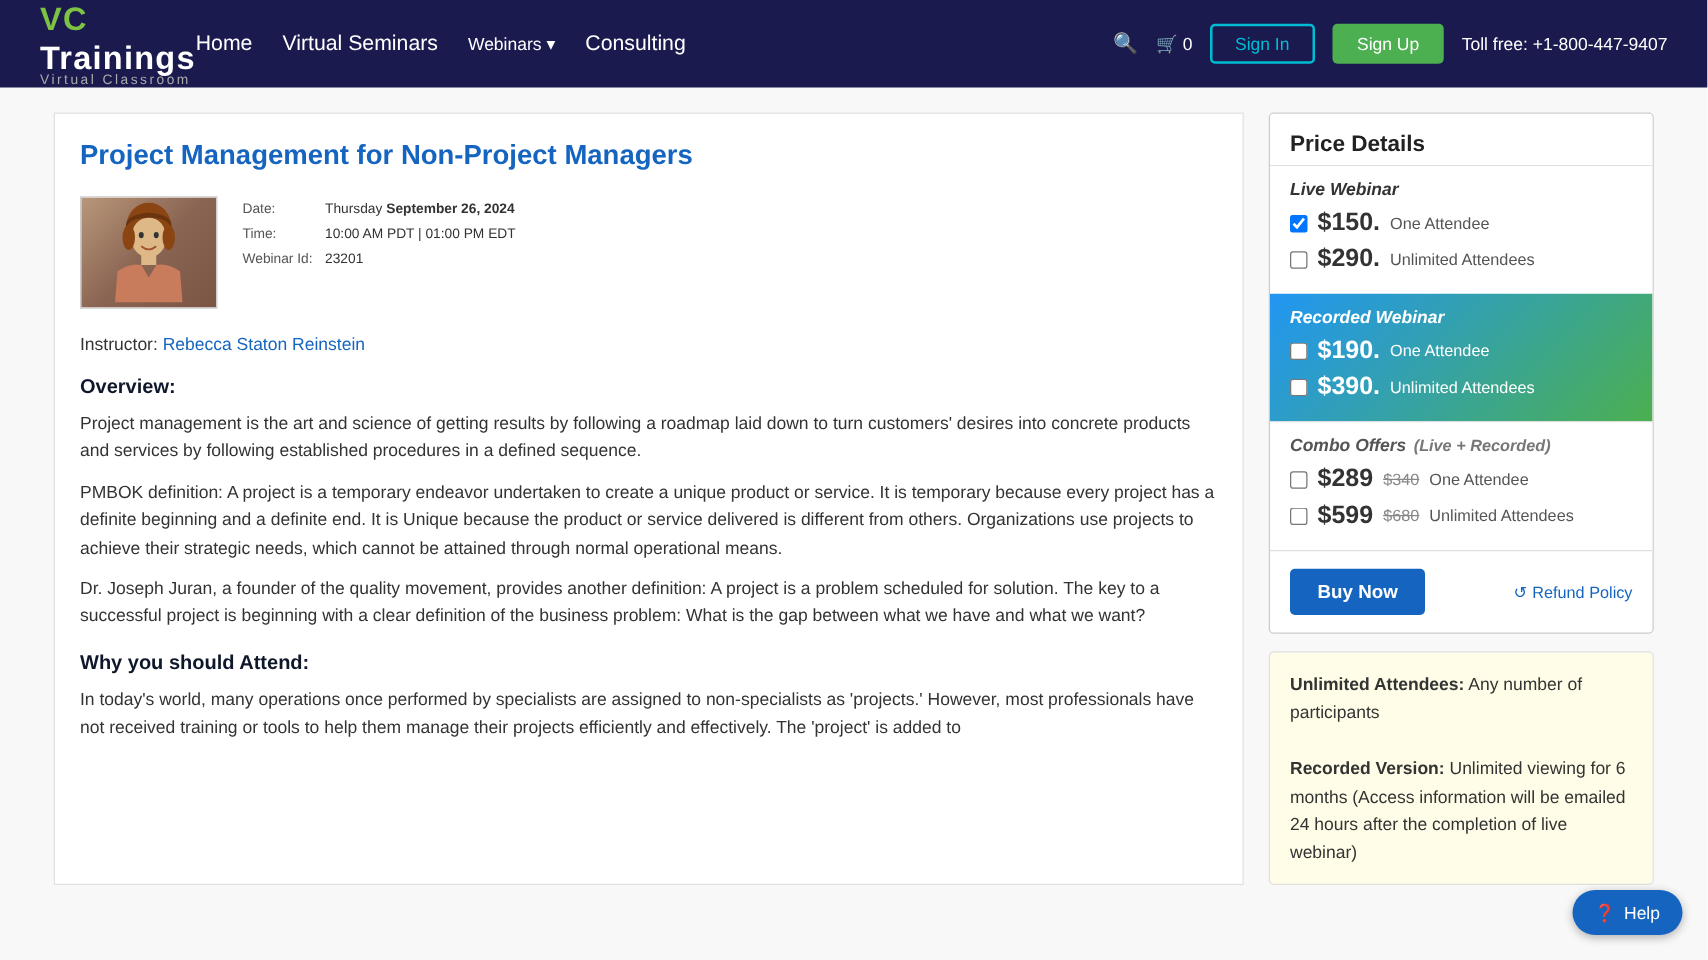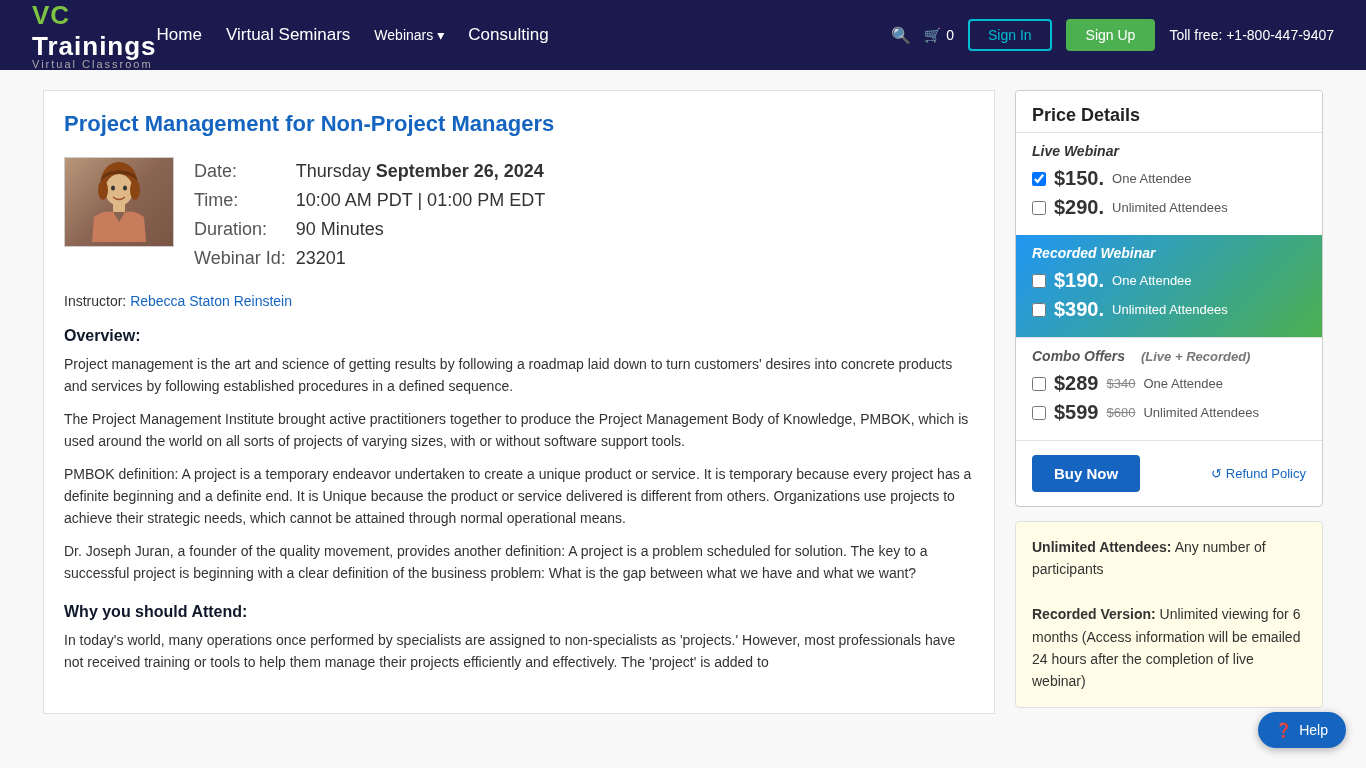--- a/index.html
+++ b/index.html
@@ -51,21 +51,21 @@
     
     .page-title { font-size: 22px; color: #1565c0; font-weight: bold; margin-bottom: 20px; }
 
     
     .info-section { display: flex; gap: 20px; margin-bottom: 20px; }
     .instructor-photo { width: 110px; height: 90px; background: #c0a080; flex-shrink: 0; overflow: hidden; border: 1px solid #ccc; }
     .instructor-photo-inner { width: 100%; height: 100%; background: linear-gradient(135deg, #b8977a 0%, #8b6553 50%, #7a5543 100%); display: flex; align-items: center; justify-content: center; }
     .person-svg { width: 70px; height: 80px; }
     .info-table { flex: 1; }
     .info-table table { border-collapse: collapse; }
-    .info-table td { padding: 4px 10px 4px 0; vertical-align: top; font-size: 18px; margin-top: 16px; }
+    .info-table td { padding: 4px 10px 4px 0; vertical-align: top; font-size: 11px; margin-top: 16px; }
     .info-table td:first-child { color: #555; white-space: nowrap; font-weight: normal; }
     .info-table td:last-child { font-weight: normal; }
     .instructor-line { margin-top: 8px; font-size: 14px; }
     .instructor-link { color: #1565c0; text-decoration: none; }
 
     
     .section-heading { font-size: 16px; color: #0f172a; font-weight: bold; margin: 18px 0 8px 0; }
     .body-text { font-size: 14px; line-height: 1.6; color: #333; margin-bottom: 10px; }
 
     
@@ -83,21 +83,21 @@
     .section-label-live { color: #333; }
     .section-label-combo { color: #555; }
 
     .price-row { display: flex; align-items: center; gap: 8px; margin-bottom: 6px; font-size: 14px; }
     .price-row input[type="checkbox"] { width: 14px; height: 14px; cursor: pointer; }
     .price-amount { font-weight: bold; font-size: 20px; }
     .price-amount-white { color: #fff; font-weight: bold; }
     .price-attendee { color: #555; font-size: 13px; }
     .price-attendee-white { color: #fff; font-size: 13px; }
     .price-original { text-decoration: line-through; color: #888; font-size: 13px; }
-    .combo-label { font-size: 13px; color: #777; margin-left: 12px; }
+    .combo-label { font-size: 13px; color: #777; margin-left: 2px; }
 
     .divider { border: none; border-top: 1px solid #e0e0e0; margin: 0; }
 
     .price-actions { padding: 14px 16px; display: flex; align-items: center; gap: 16px; justify-content: space-between; }
     .btn-buy-now {
       background: #1565c0;
       color: #fff;
       border: none;
       padding: 10px 22px;
       border-radius: 4px;
@@ -199,40 +199,35 @@
             <td>Date:</td>
             <td>
               <span>Thursday </span><strong>September 26, 2024</strong>
             </td>
           </tr>
           <tr>
             <td>Time:</td>
             <td>10:00 AM PDT | 01:00 PM EDT</td>
           </tr>
           <tr>
-            <td>Duration:</td>
-            <td>90 Minutes</td>
-          </tr>
-          <tr>
             <td>Webinar Id:</td>
             <td>23201</td>
           </tr>
         </tbody>
           </table>
       </div>
     </div>
 
     <div class="instructor-line">
       <span>Instructor:</span>
       <a class="instructor-link" href="#">Rebecca Staton Reinstein</a>
     </div>
 
     <h2 class="section-heading">Overview:</h2>
     <p class="body-text">Project management is the art and science of getting results by following a roadmap laid down to turn customers' desires into concrete products and services by following established procedures in a defined sequence.</p>
-    <p class="body-text">The Project Management Institute brought active practitioners together to produce the Project Management Body of Knowledge, PMBOK, which is used around the world on all sorts of projects of varying sizes, with or without software support tools.</p>
     <p class="body-text">PMBOK definition: A project is a temporary endeavor undertaken to create a unique product or service. It is temporary because every project has a definite beginning and a definite end. It is Unique because the product or service delivered is different from others. Organizations use projects to achieve their strategic needs, which cannot be attained through normal operational means.</p>
     <p class="body-text">Dr. Joseph Juran, a founder of the quality movement, provides another definition: A project is a problem scheduled for solution. The key to a successful project is beginning with a clear definition of the business problem: What is the gap between what we have and what we want?</p>
 
     <h2 class="section-heading">Why you should Attend:</h2>
     <p class="body-text">In today's world, many operations once performed by specialists are assigned to non-specialists as 'projects.' However, most professionals have not received training or tools to help them manage their projects efficiently and effectively. The 'project' is added to</p>
   </div>
 
   <div class="sidebar">
     <div class="price-box">
       <div class="price-box-header">Price Details</div>

